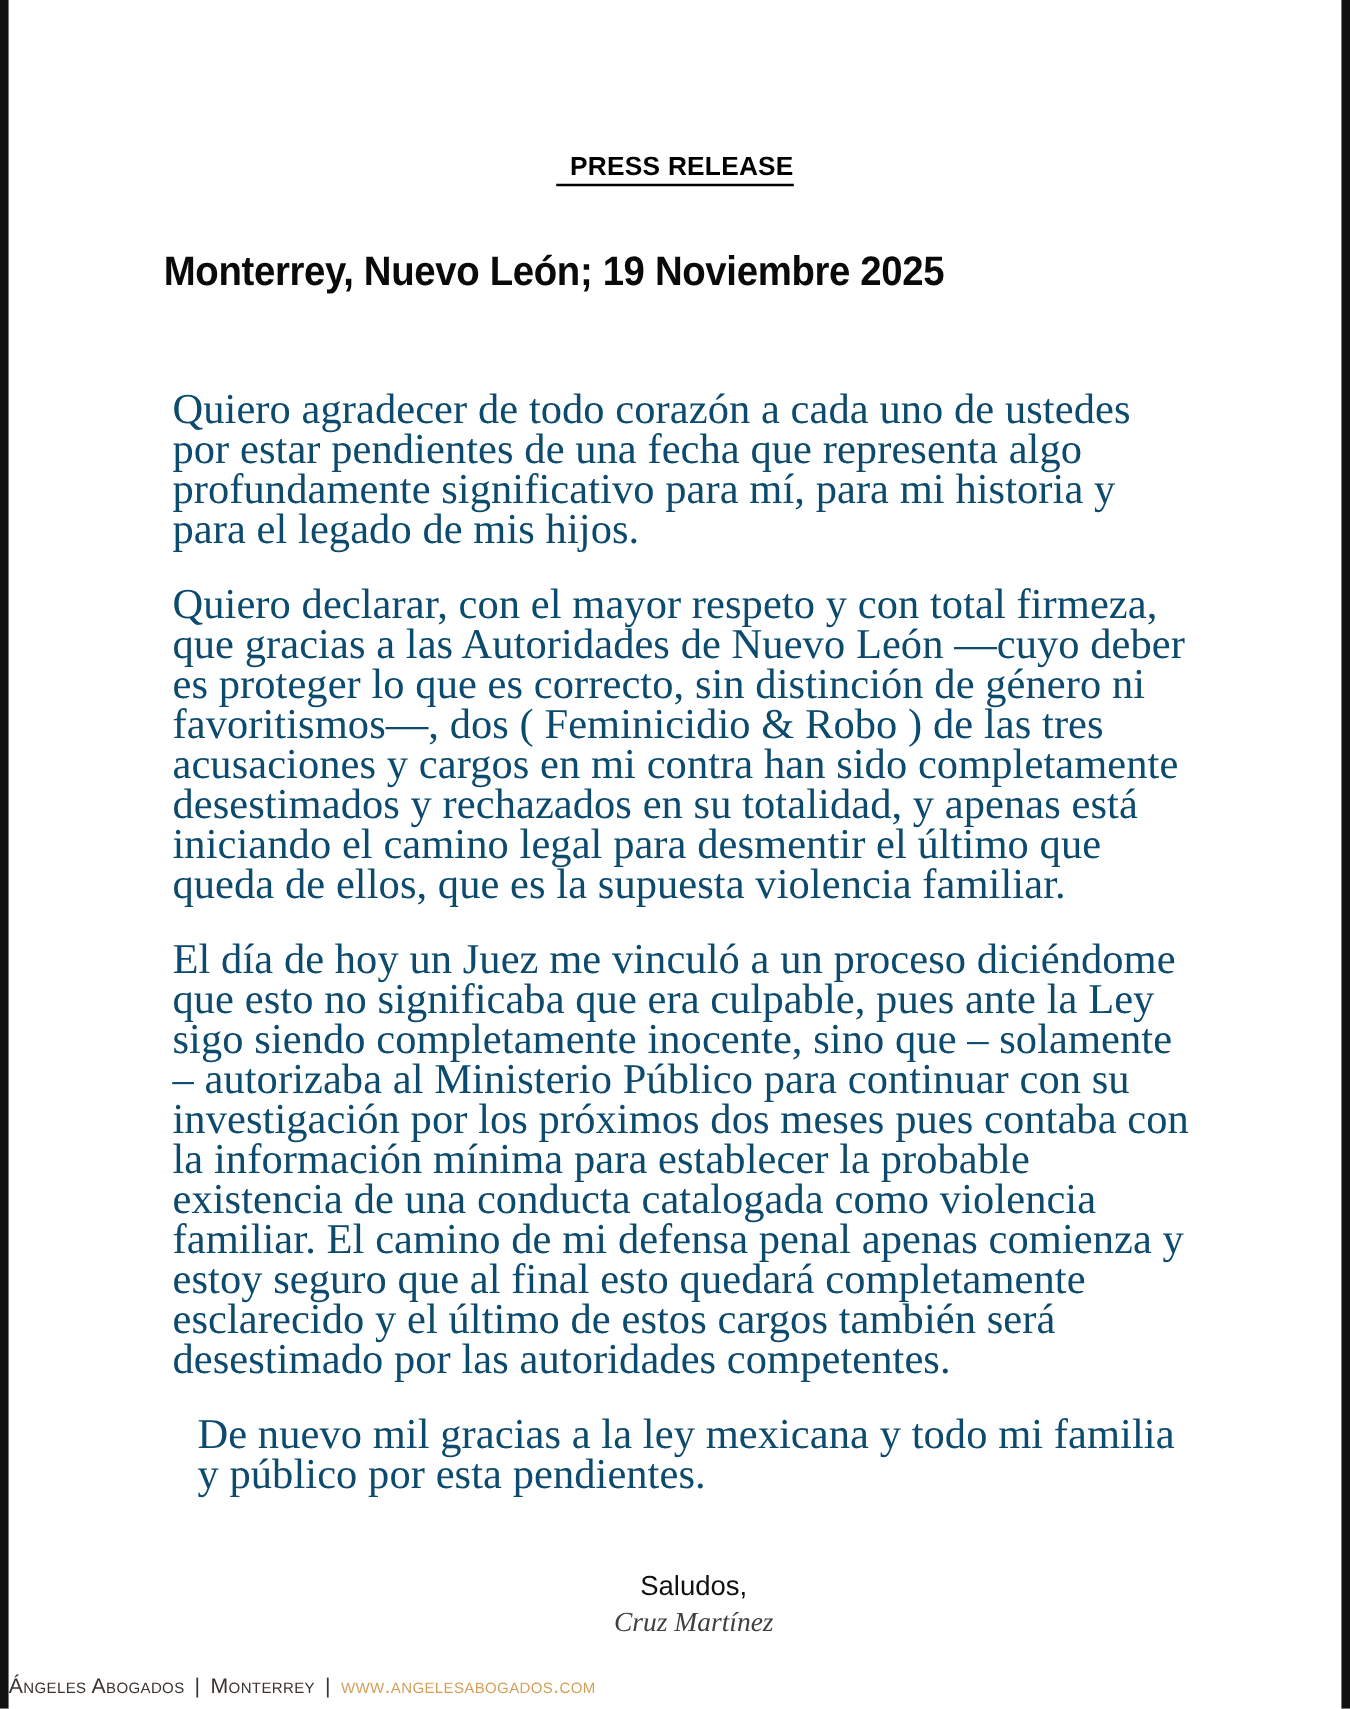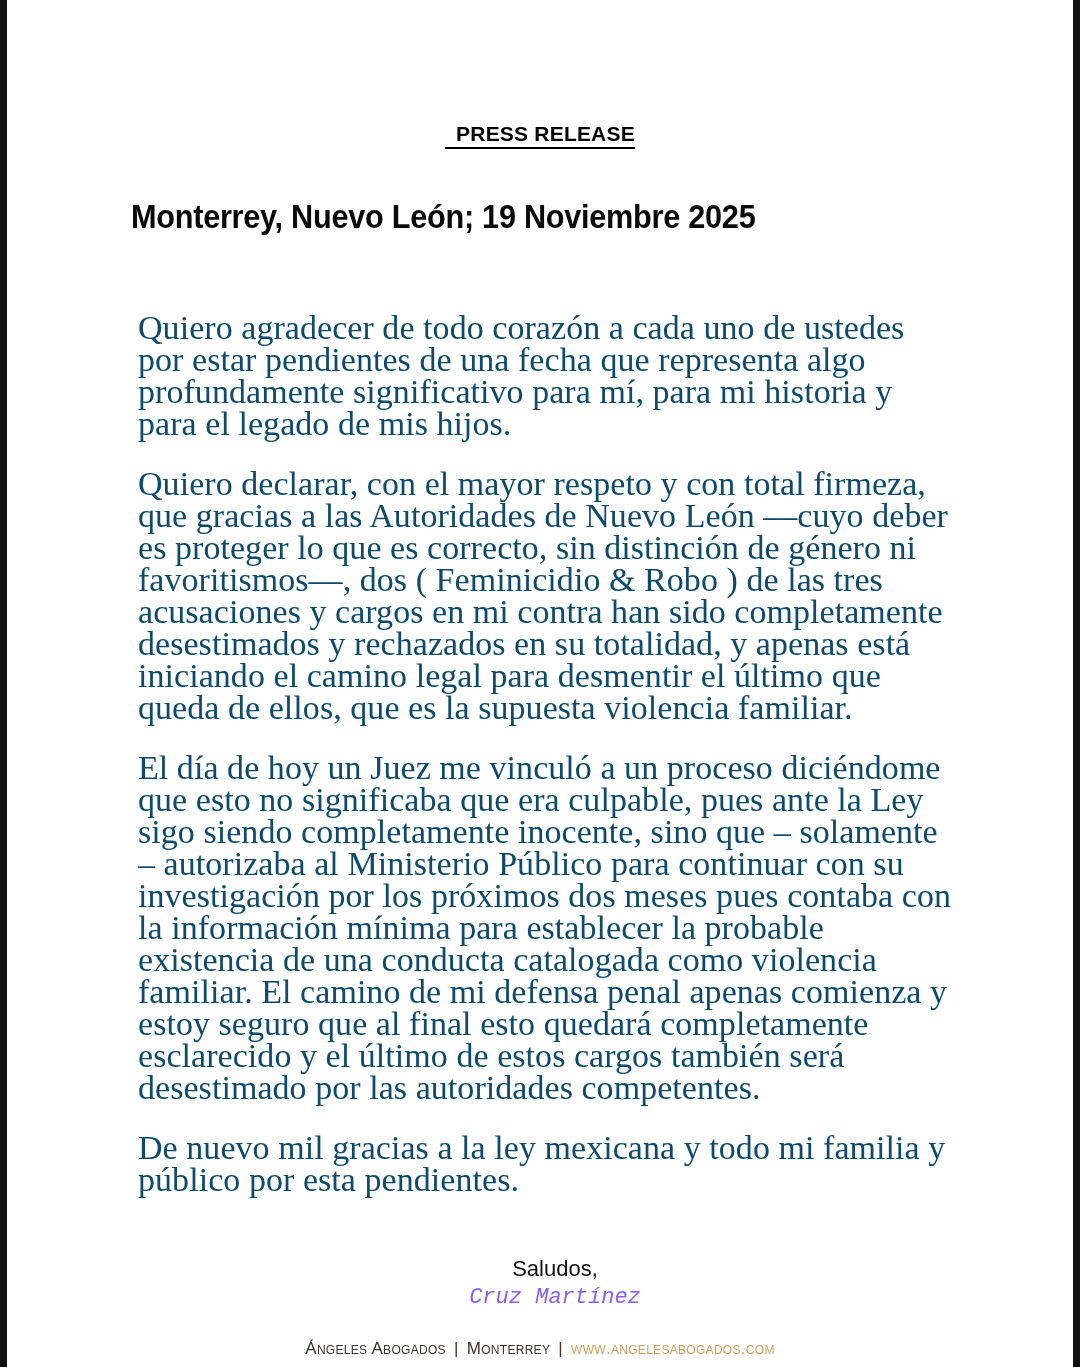--- a/index.html
+++ b/index.html
@@ -73,45 +73,45 @@
     font-family: "Liberation Serif", serif;
     font-size: 34px;
     line-height: 32px;
     color: #0c4a6e;
     margin: 0 0 28px 0;
     text-align: left;
     letter-spacing: 0.05px;
   }
   .body-copy p:last-child {
     margin-bottom: 0;
+    margin-left: 20px;
   }
 
   
   .signature {
     text-align: center;
     margin-top: 58px;
     padding-left: 30px;
   }
   .signature .sign-off {
     font-family: "Liberation Sans", sans-serif;
     font-size: 22px;
     color: #111111;
     line-height: 29px;
   }
   .signature .sign-name {
-    font-family: Liberation Mono, monospace;
+    font-family: Liberation Serif, serif;
     font-style: italic;
     font-size: 22px;
-    color: #8b5cf6;
+    color: #404040;
     line-height: 29px;
   }
 
   
   .footer {
-    text-align: center;
     margin-top: 27px;
     font-family: "Liberation Sans", sans-serif;
     font-size: 17px;
     font-variant: small-caps;
     letter-spacing: 0.3px;
     white-space: nowrap;
   }
   .footer .firm,
   .footer .city {
     color: #3b332d;

